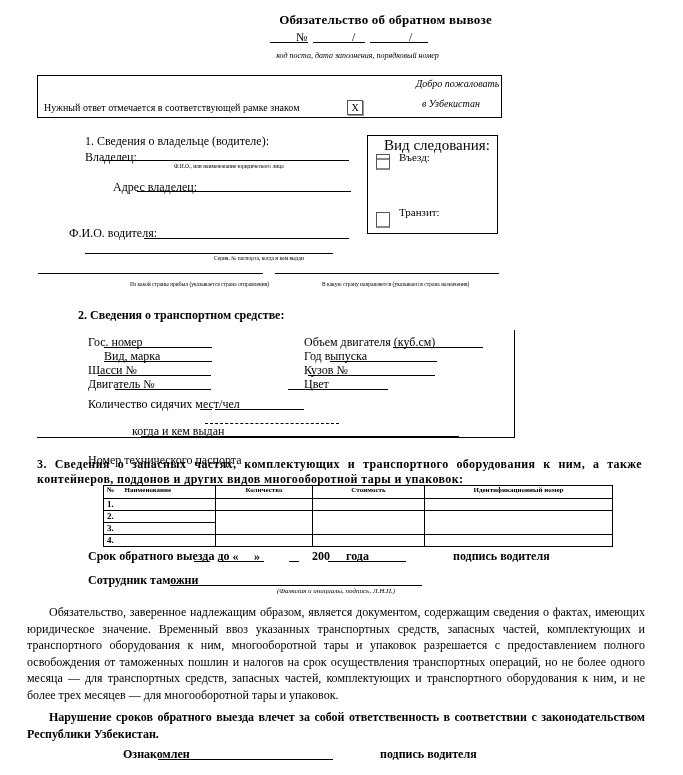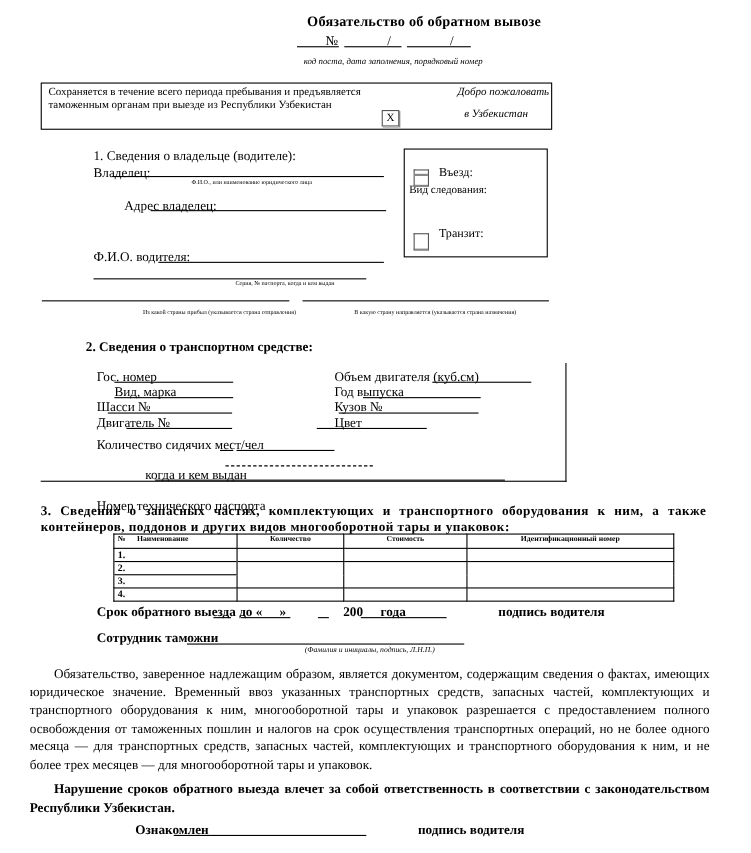--- a/index.html
+++ b/index.html
@@ -12,21 +12,21 @@
   .title { left: 0; width: 683px; top: 12px; text-align: center; font-size: 13px; font-weight: bold; letter-spacing: 0.2px; }
   .numrow { top: 30px; left: 252px; font-size: 12px; }
   .numcap { top: 51px; left: 0; width: 627px; text-align: center; font-size: 8px; font-style: italic; }
   .notice { position: absolute; left: 37px; top: 75px; width: 465px; height: 43px; border: 1px solid #000; box-sizing: border-box; }
   .notice .t { position: absolute; font-size: 10px; left: 6px; white-space: nowrap; }
   .xbox { position: absolute; left: 309px; top: 24px; width: 14px; height: 13px; border: 1px solid #555; box-shadow: 1px 1px 0 #999; font-size: 10px; text-align: center; line-height: 13px; }
   .welcome { position: absolute; font-size: 10px; font-style: italic; }
   .s1 { font-size: 12px; }
   .cap { font-size: 5.5px; }
   .vid { position: absolute; left: 367px; top: 135px; width: 131px; height: 99px; border: 1px solid #000; box-sizing: border-box; }
-  .vid .lbl { position: absolute; left: 4px; top: 1px; font-size: 10px; margin-top: 30px; }
+  .vid .lbl { position: absolute; left: 16px; top: 1px; font-size: 15px; }
   .chk { position: absolute; width: 14px; height: 16px; border: 1px solid #555; border-bottom: 2px solid #888; box-sizing: border-box; }
   .chk.stripe::before { content: ""; position: absolute; left: 0; right: 0; top: 3px; border-top: 2px solid #888; }
   .vid .opt { position: absolute; font-size: 11px; }
   .s2box { position: absolute; left: 37px; top: 330px; width: 478px; height: 108px; border-right: 1px solid #000; border-bottom: 1px solid #000; box-sizing: border-box; }
   .s2 { font-size: 12px; }
   .s3head { position: absolute; left: 37px; top: 457px; width: 605px; font-size: 12px; font-weight: bold; text-align: justify; line-height: 15px; letter-spacing: 0.4px; }
   table.parts { position: absolute; left: 103px; top: 485px; width: 510px; border-collapse: collapse; font-size: 7px; }
   table.parts td, table.parts th { border: 1px solid #000; padding: 0 3px; height: 11px; vertical-align: top; }
   table.parts th { font-weight: bold; height: 12px; }
   table.parts td.n { font-weight: bold; font-size: 9px; width: 16px; }
@@ -41,34 +41,33 @@
 <div class="abs title">Обязательство об обратном вывозе</div>
 <div class="abs numrow">№</div>
 <div class="uline" style="left:270px; top:42px; width:38px;"></div>
 <div class="abs" style="left:308px; top:30px; font-size:12px;">/</div>
 <div class="uline" style="left:313px; top:42px; width:52px;"></div>
 <div class="abs" style="left:365px; top:30px; font-size:12px;">/</div>
 <div class="uline" style="left:370px; top:42px; width:58px;"></div>
 <div class="abs numcap">код поста, дата заполнения, порядковый номер</div>
 
 <div class="notice">
-  <div class="t" style="top:2px;">Сохраняется в течение всего периода пребывания и предъявляется</div>
-  <div class="t" style="top:14px;">таможенным органам при выезде из Республики Узбекистан</div>
+  <div class="t" style="top:26px;">Нужный ответ отмечается в соответствующей рамке знаком</div>
   <div class="xbox">X</div>
   <div class="welcome" style="left:378px; top:2px;">Добро пожаловать</div>
   <div class="welcome" style="left:384px; top:22px;">в Узбекистан</div>
 </div>
 
 <div class="abs s1" style="left:41px; top:134px;">1. Сведения о владельце (водителе):</div>
 <div class="abs s1" style="left:41px; top:150px;">Владелец:</div>
 <div class="uline" style="left:102px; top:160px; width:247px;"></div>
 <div class="abs cap" style="left:130px; top:163px;">Ф.И.О., или наименование юридического лица</div>
 <div class="abs s1" style="left:41px; top:180px;margin-left:28px;">Адрес владелец:</div>
 <div class="uline" style="left:137px; top:191px; width:214px;"></div>
-<div class="abs s1" style="left:41px; top:226px;">Ф.И.О. водителя:</div>
+<div class="abs s1" style="left:25px; top:226px;">Ф.И.О. водителя:</div>
 <div class="uline" style="left:144px; top:238px; width:205px;"></div>
 <div class="uline" style="left:85px; top:253px; width:248px;"></div>
 <div class="abs cap" style="left:170px; top:255px;">Серия, № паспорта, когда и кем выдан</div>
 <div class="uline" style="left:38px; top:273px; width:225px;"></div>
 <div class="uline" style="left:275px; top:273px; width:224px;"></div>
 <div class="abs cap" style="left:86px; top:281px;">Из какой страны прибыл (указывается страна отправления)</div>
 <div class="abs cap" style="left:278px; top:281px;">В какую страну направляется (указывается страна назначения)</div>
 
 <div class="vid">
   <div class="lbl">Вид следования:</div>

